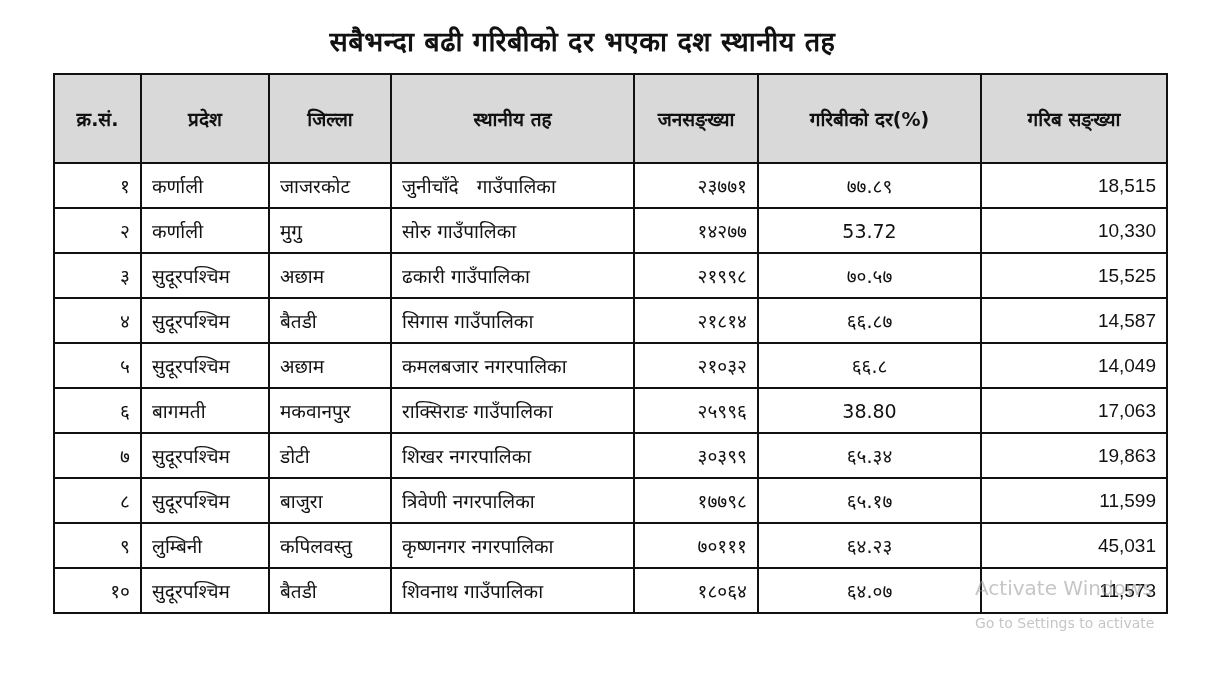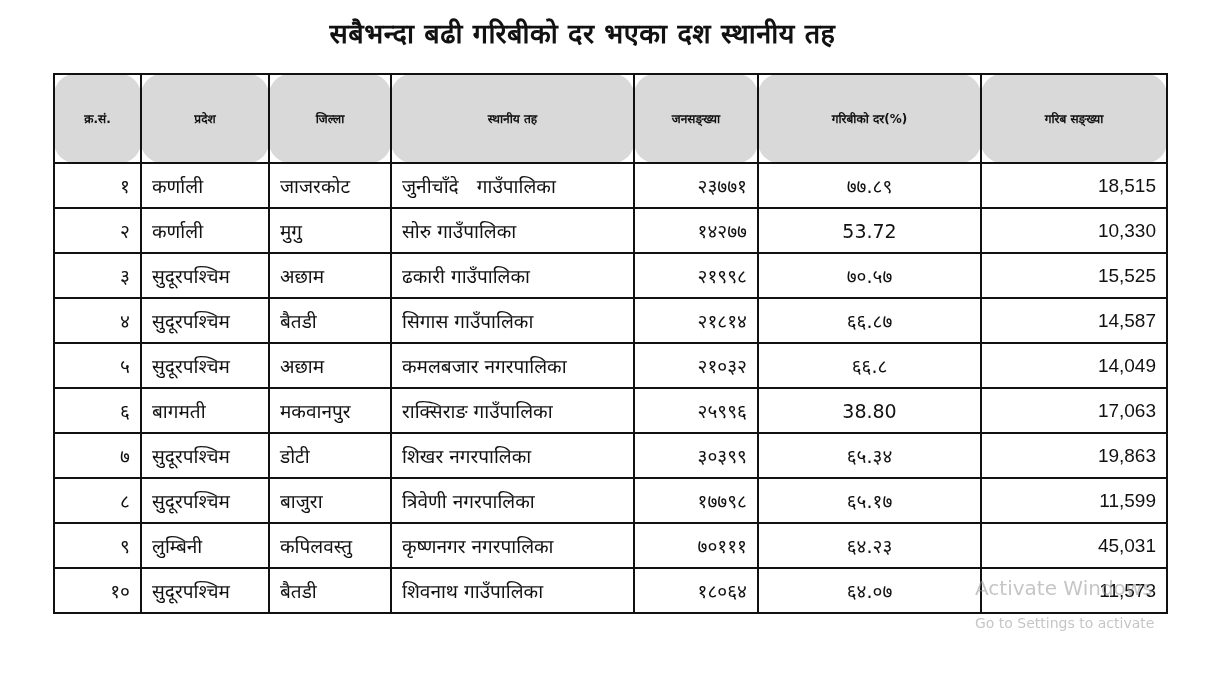--- a/index.html
+++ b/index.html
@@ -10,21 +10,21 @@
   body {
     width: 1220px;
     height: 697px;
     position: relative;
     overflow: hidden;
     font-family: "DejaVu Sans", sans-serif;
     color: #111;
   }
   .title {
     position: absolute;
-    top: 14px;
+    top: 22px;
     left: 0;
     width: 1165px;
     text-align: center;
     font-size: 27px;
     font-weight: bold;
     letter-spacing: 0.5px;
     color: #111;
   }
   table.poverty {
     position: absolute;
@@ -36,24 +36,23 @@
   }
   table.poverty th, table.poverty td {
     border: 2px solid #111;
     padding: 0 10px;
     overflow: hidden;
     white-space: nowrap;
   }
   table.poverty th {
     background: #d9d9d9;
     height: 87px;
-    font-size: 12px;
+    font-size: 19px;
     font-weight: bold;
     text-align: center;
-    border-radius: 21px;
   }
   table.poverty td {
     height: 43px;
     font-size: 19px;
     background: #fff;
   }
   td.num { text-align: right; }
   td.center { text-align: center; }
   td.latin {
     text-align: right;

